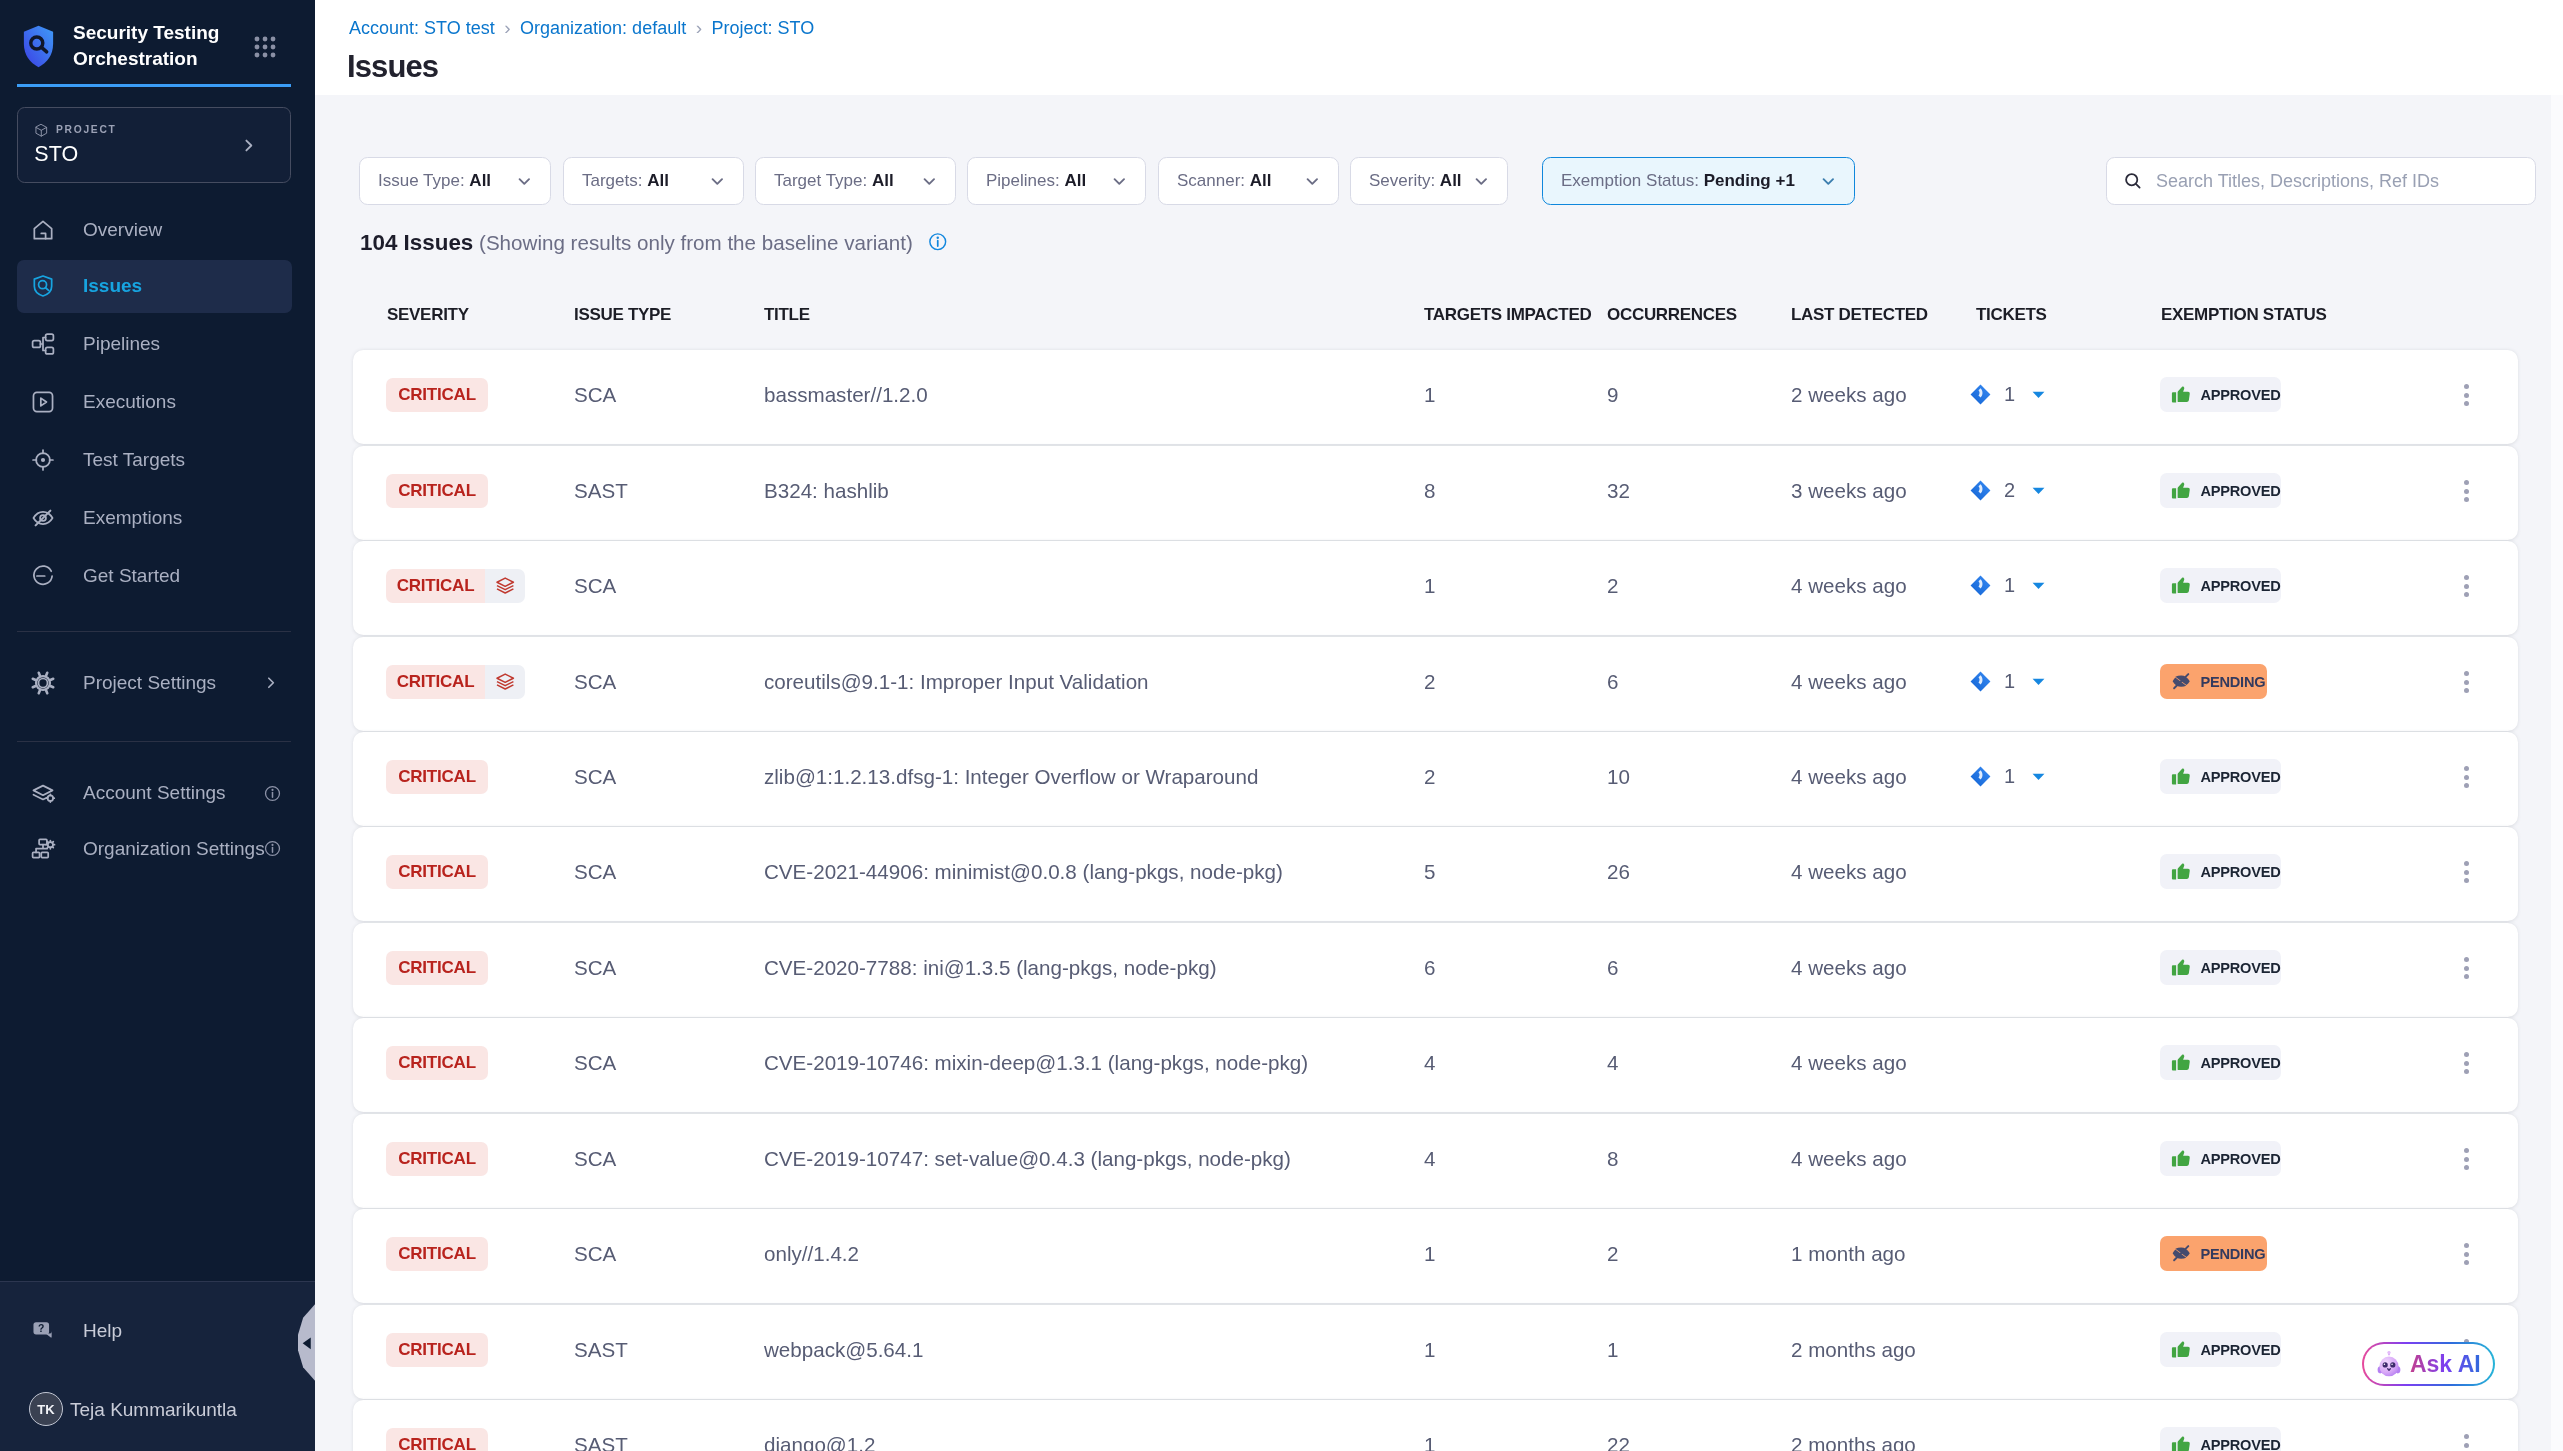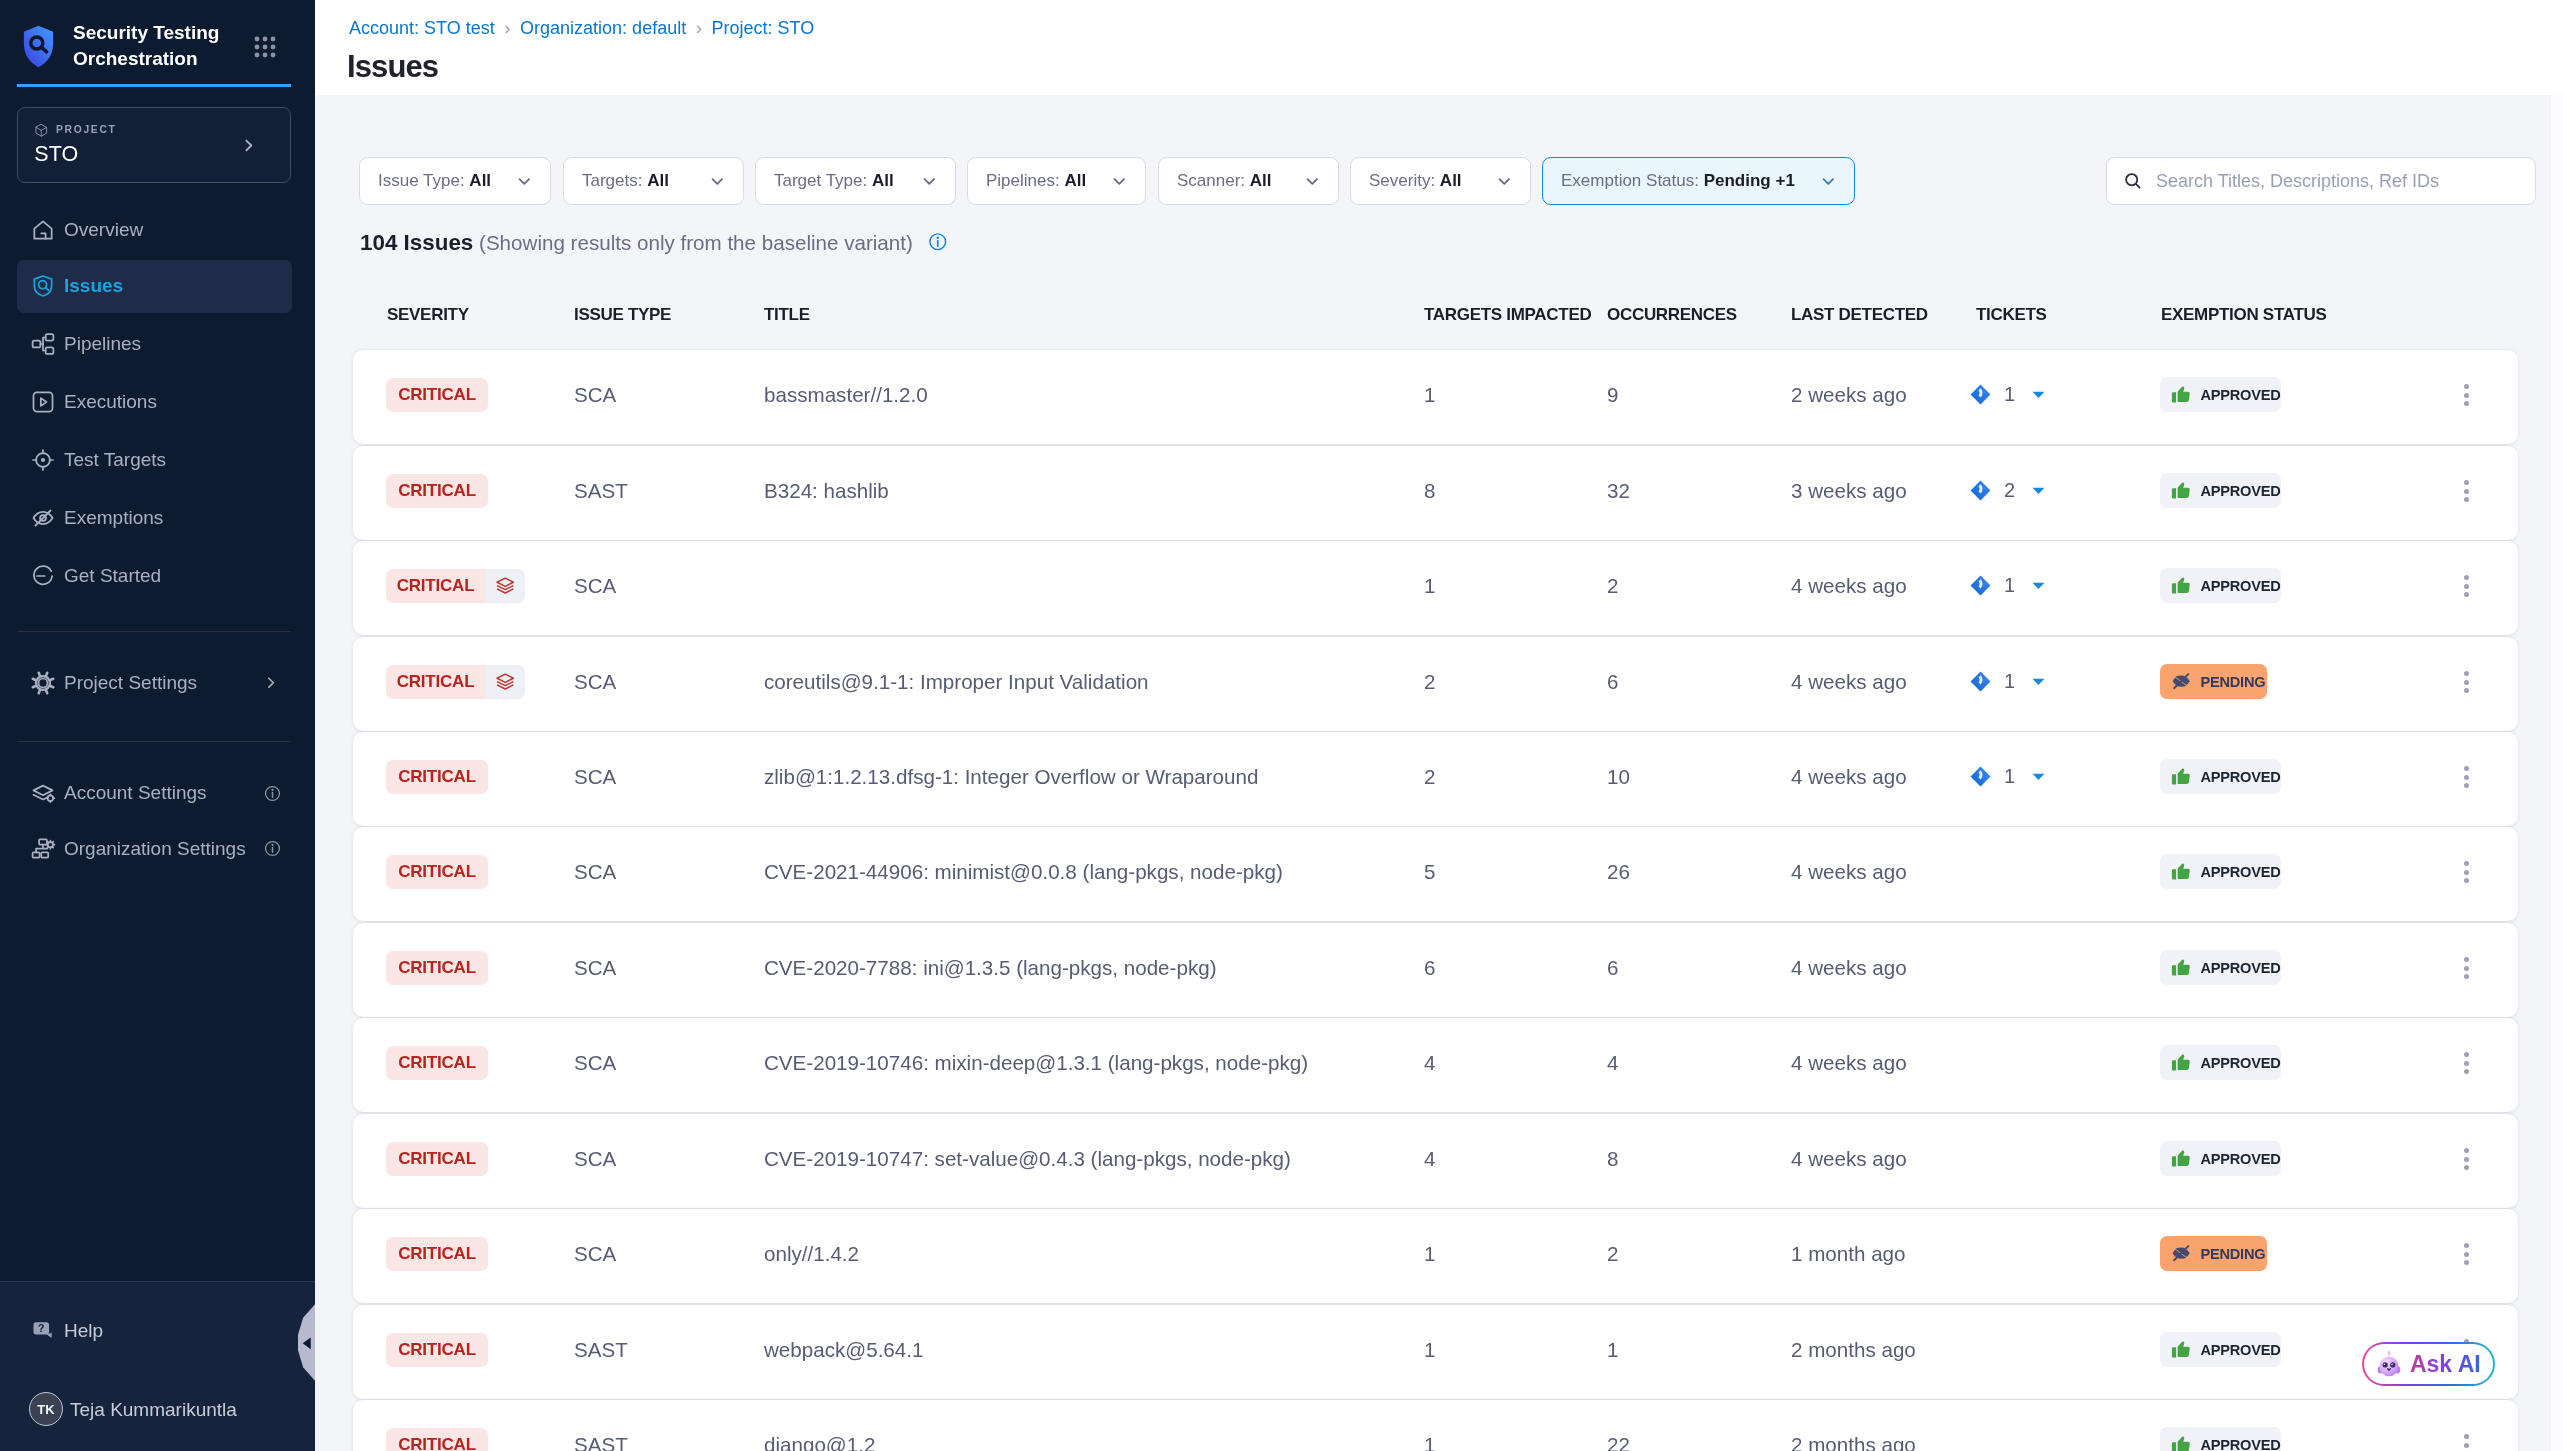--- a/index.html
+++ b/index.html
@@ -1,19 +1,19 @@
 <!DOCTYPE html>
 <html style="font-size:13.8px"><head><meta charset="utf-8"><style>
 *{margin:0;padding:0;box-sizing:border-box}
 html,body{width:2563px;height:1452px;overflow:hidden;font-family:"Liberation Sans",sans-serif;background:#f4f5f9}
 .abs{position:absolute}
 #sidebar{position:absolute;left:0;top:0;width:315px;height:1452px;background:#0d1b31}
 .sbrow{position:absolute;left:17px;width:280px;height:48px;display:flex;align-items:center}
 .sbrow .ic{width:26px;height:26px;margin-left:13px;flex:0 0 26px;display:flex;align-items:center;justify-content:center}
-.sbrow .lb{margin-left:8px;font-size:19px;color:#aab0c2;white-space:nowrap}
+.sbrow .lb{margin-left:27px;font-size:19px;color:#aab0c2;white-space:nowrap}
 #topband{position:absolute;left:315px;top:0;width:2248px;height:95px;background:#ffffff}
 #content{position:absolute;left:315px;top:111px;width:2248px;height:1357px;background:#f4f5f9}
 .pill{position:absolute;top:46px;height:48px;border:1.3px solid #d8dae6;border-radius:8.6px;background:#fff;display:flex;align-items:center;justify-content:space-between;padding:0 15.5px 0 18px}
 .pill .t{font-size:17px;color:#6b6d85;white-space:nowrap}
 .pill .t b{color:#1c1c28;font-weight:bold}
 .card{position:absolute;left:38px;width:2165px;height:94px;background:#fff;border-radius:10.3px;box-shadow:0 0.9px 3.4px rgba(96,97,112,.16)}
 .cell{position:absolute;top:0;height:89px;display:flex;align-items:center;font-size:20.6px;color:#575c74;white-space:nowrap}
 .crit{display:inline-flex;align-items:center;justify-content:center;width:102px;height:34px;background:#fae6e4;border-radius:6.9px;color:#b8231d;font-weight:bold;font-size:17px;letter-spacing:-0.2px}
 .crit.j{width:99px;border-radius:6.9px 0 0 6.9px}
 .laybdg{display:inline-flex;align-items:center;justify-content:center;width:40px;height:34px;background:#eef0f5;border-radius:0 6.9px 6.9px 0;margin-left:0}
@@ -227,21 +227,21 @@
       <svg width="20.6" height="20.6" viewBox="0 0 24 24">
         <path fill="none" stroke="#6b6d85" stroke-width="2.2" stroke-linecap="round" stroke-linejoin="round" d="m6.5 9.5 5.5 5.5 5.5-5.5"></path>
       </svg>
     </div>
 <div class="pill" style="left:843px;width:181px">
       <span class="t">Scanner: <b>All</b></span>
       <svg width="20.6" height="20.6" viewBox="0 0 24 24">
         <path fill="none" stroke="#6b6d85" stroke-width="2.2" stroke-linecap="round" stroke-linejoin="round" d="m6.5 9.5 5.5 5.5 5.5-5.5"></path>
       </svg>
     </div>
-<div class="pill" style="left:1035px;width:181px">
+<div class="pill" style="left:1035px;width:158px">
       <span class="t">Severity: <b>All</b></span>
       <svg width="20.6" height="20.6" viewBox="0 0 24 24">
         <path fill="none" stroke="#6b6d85" stroke-width="2.2" stroke-linecap="round" stroke-linejoin="round" d="m6.5 9.5 5.5 5.5 5.5-5.5"></path>
       </svg>
     </div>
 <div class="pill" style="left:1227px;width:313px;background:#e9f6fd;border:1.7px solid #0f87dc">
       <span class="t">Exemption Status: <b>Pending +1</b></span>
       <svg width="20.6" height="20.6" viewBox="0 0 24 24">
         <path fill="none" stroke="#3c7eae" stroke-width="2.2" stroke-linecap="round" stroke-linejoin="round" d="m6.5 9.5 5.5 5.5 5.5-5.5"></path>
       </svg>

